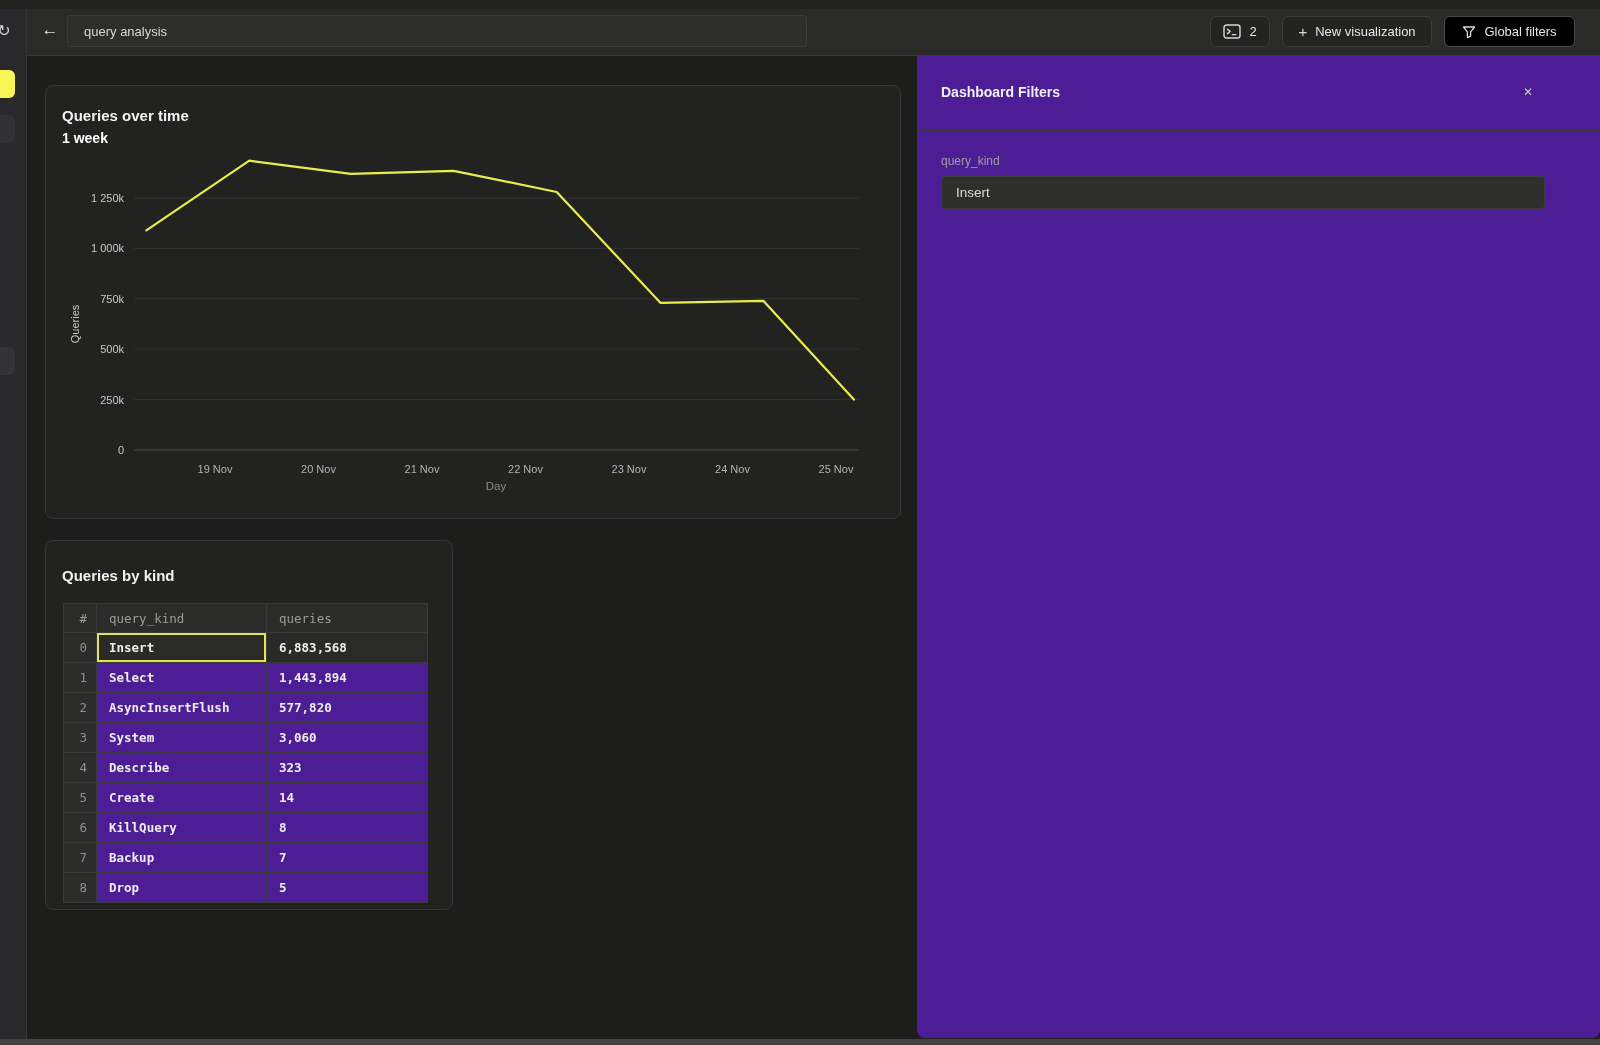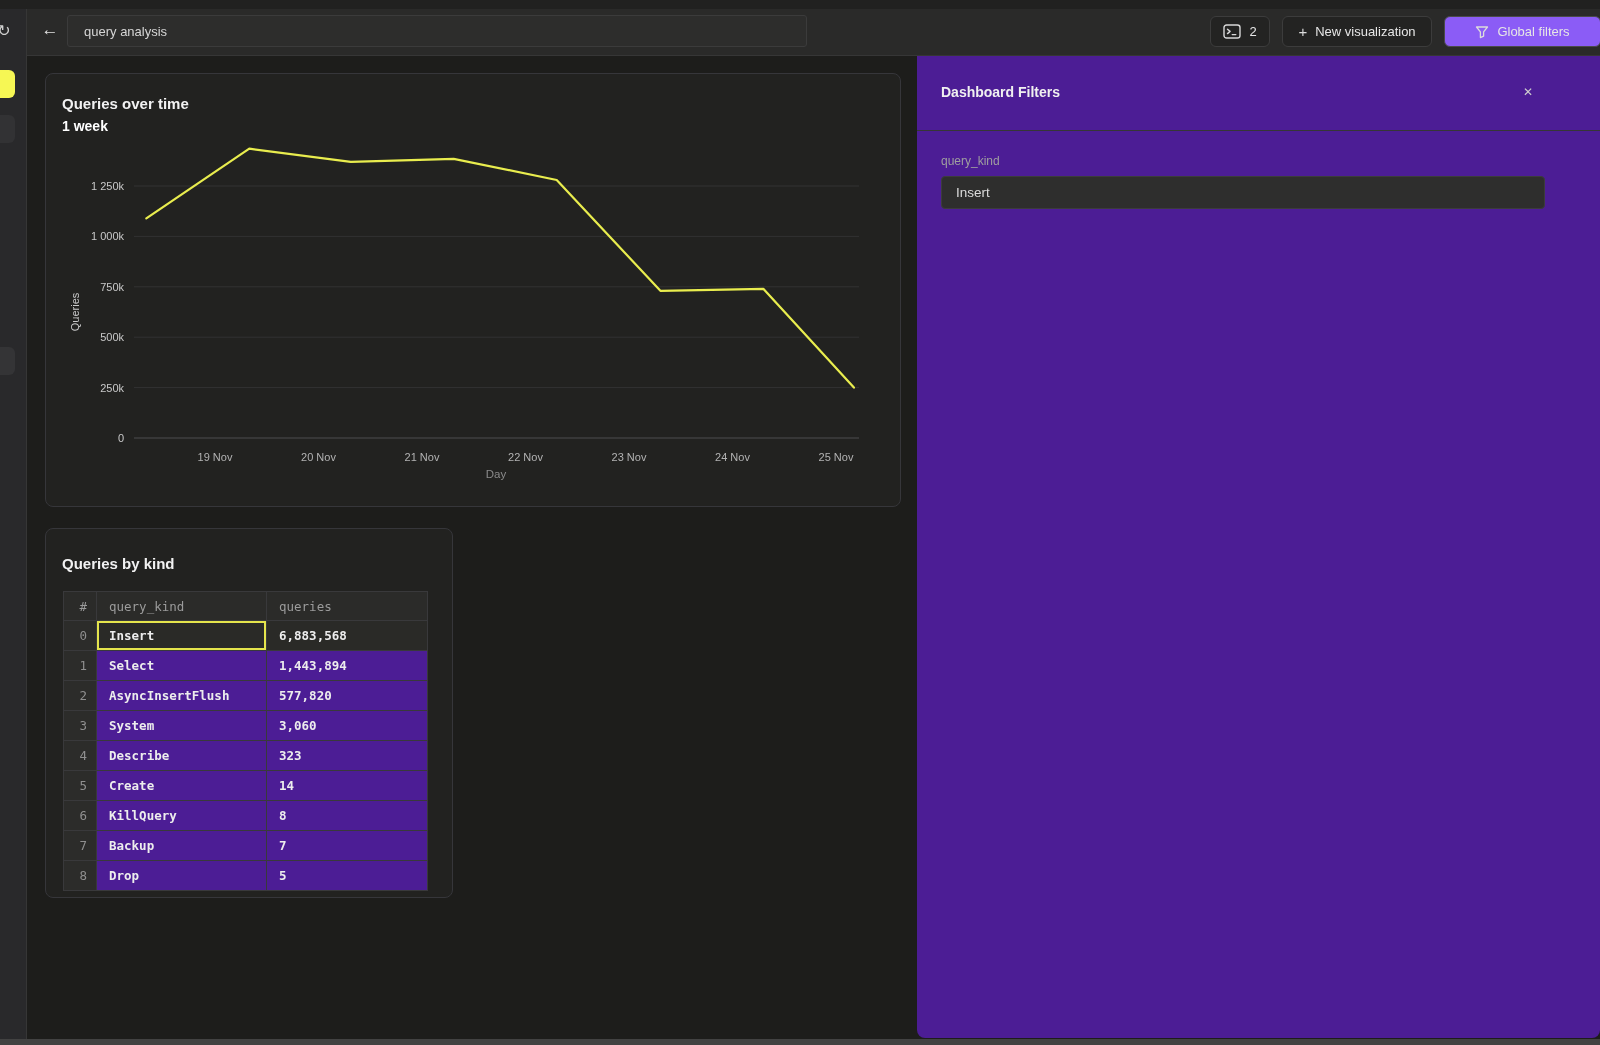--- a/index.html
+++ b/index.html
@@ -40,27 +40,27 @@
     color:#d6d6d6; font-size:13px; padding:0 16px; outline:none;
     font-family:"Liberation Sans", sans-serif;
   }
   .tb-btn {
     position:absolute; top:7px; height:31px; border:1px solid #3c3c3c; border-radius:6px;
     background:#232322; display:flex; align-items:center; justify-content:center;
     gap:8px; color:#e6e6e6; font-size:13px; cursor:pointer;
   }
   .btn-console { left:1210px; width:60px; }
   .btn-newviz  { left:1282px; width:150px; }
-  .btn-global  { left:1444px; width:157px; background:#8b5cf6; border-color:#4a4a4a; }
+  .btn-global  { left:1444px; width:131px; background:#000000; border-color:#4a4a4a; }
   .plus-glyph { font-size:15px; color:#dcdcdc; }
   .icon-svg { display:block; }
 
   
   .card {
-    position:absolute; background:#222220; border:1px solid #36363a; border-radius:8px;
+    position:absolute; background:#222220; border:1px solid #36363a; border-radius:8px;margin-top:12px;
   }
   .card-chart { left:45px; top:73px; width:856px; height:434px; }
   .card-table { left:45px; top:528px; width:408px; height:370px; }
   .card-title { position:absolute; left:16px; font-size:15px; font-weight:700; color:#f2f2f2; }
   .card-chart .card-title { top:21px; }
   .card-subtitle { position:absolute; left:16px; top:44px; font-size:14px; font-weight:700; color:#ffffff; }
   .card-table .card-title { top:26px;text-align:right; }
   .chart-svg { position:absolute; left:0; top:0; }
   .chart-svg text { font-family:"Liberation Sans", sans-serif; }
 

